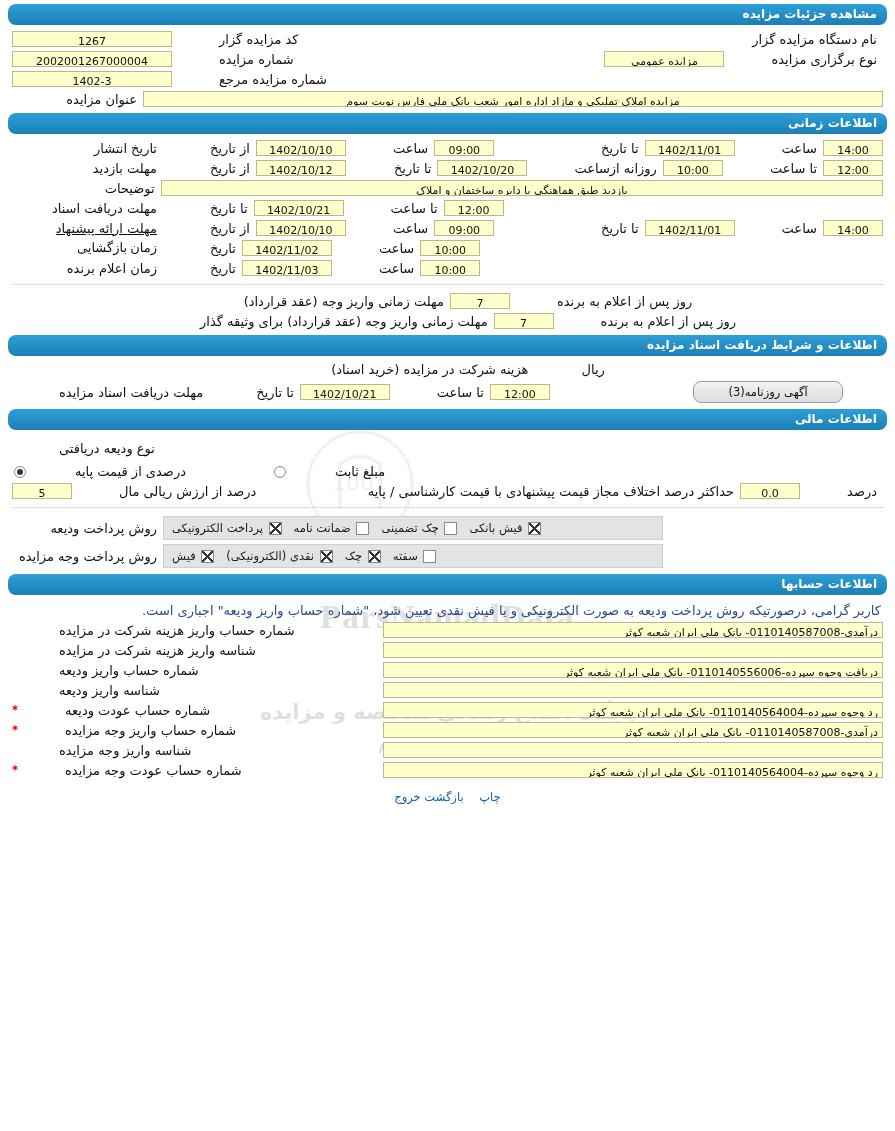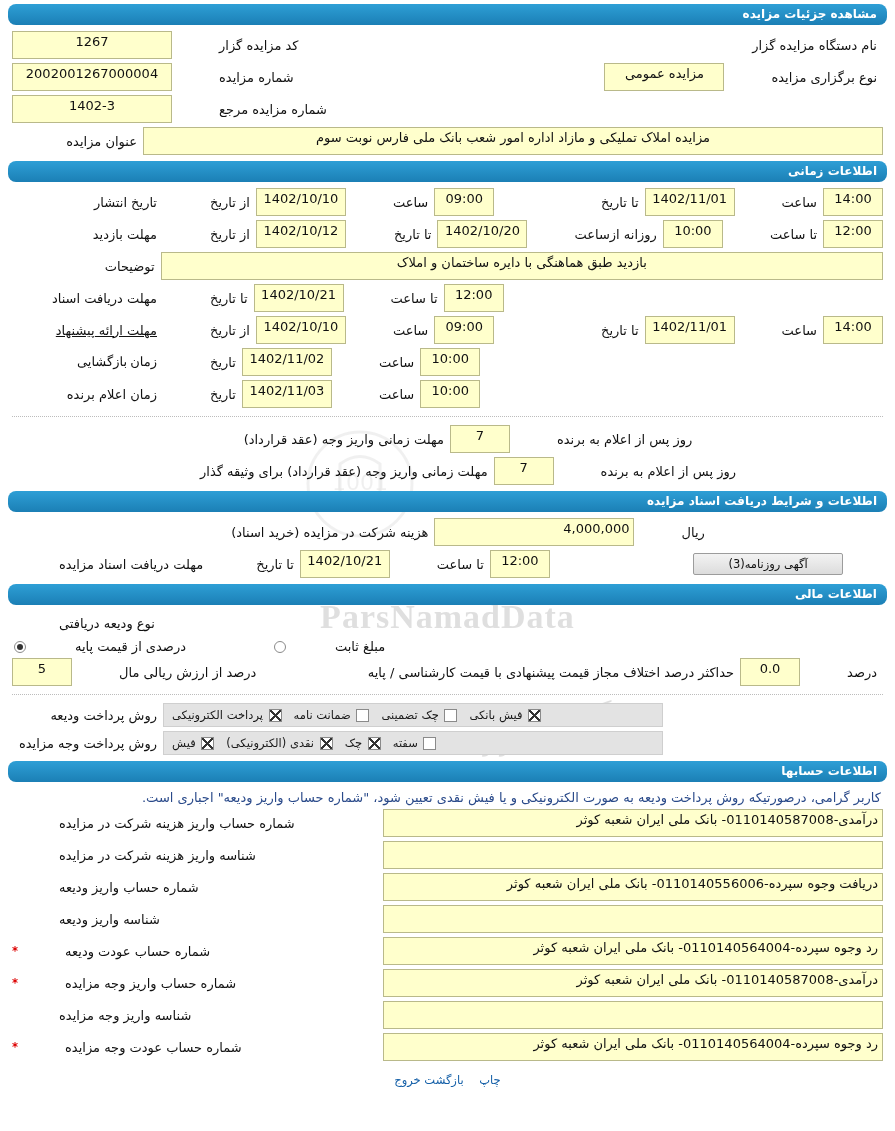--- a/index.html
+++ b/index.html
@@ -41,23 +41,23 @@
     font-size: 13px;
     color: #111;
     text-align: right;
     padding: 0 6px 0 6px;
     white-space: nowrap;
     margin-left: 41px;
   }
   .fld {
     background: #ffffcc;
     border: 1px solid #b9b98a;
-    height: 28px;
+    height: 16px;
     line-height: 19px;
-    font-size: 13px;
+    font-size: 11px;
     color: #111;
     text-align: center;
     padding: 0 4px;
     overflow: hidden;
     white-space: nowrap;
   }
   .fld.rt { text-align: right; }
   .divider {
     border-top: 1px dotted #bcbcbc;
     margin: 6px 12px;
@@ -116,21 +116,21 @@
     display: flex;
     align-items: center;
     justify-content: flex-end;
     padding: 0 8px;
     font-size: 11.5px;
     gap: 10px;
   }
   .btn3d {
     background: linear-gradient(to bottom, #f3f3f3, #dcdcdc);
     border: 1px solid #9c9c9c;
-    border-radius: 2px;
+    border-radius: 8px;
     font-size: 11.5px;
     height: 22px;
     line-height: 20px;
     padding: 0 10px;
     text-align: center;
     color: #111;
     cursor: pointer;
   }
   .note {
     font-size: 13px;
@@ -311,21 +311,20 @@
     <div class="row" style="justify-content:center;">
       <div class="lbl">روز پس از اعلام به برنده</div>
       <div class="fld w60">7</div>
       <div class="lbl">مهلت زمانی واریز وجه (عقد قرارداد) برای وثیقه گذار</div>
     </div>
 
     <div class="section-header">اطلاعات و شرایط دریافت اسناد مزایده</div>
 
     <div class="row" style="justify-content:center;">
       <div class="lbl">ریال</div>
-      <div class="fld w200" style="text-align:right;">4,000,000</div>
       <div class="lbl">هزینه شرکت در مزایده (خرید اسناد)</div>
     </div>
 
     <div class="row">
       <div class="btn3d w150" style="margin-right:40px;">آگهی روزنامه(3)</div>
       <div class="spacer"></div>
       <div class="fld w60">12:00</div>
       <div class="lbl">تا ساعت</div>
       <div class="fld w90">1402/10/21</div>
       <div class="lbl">تا تاریخ</div>

